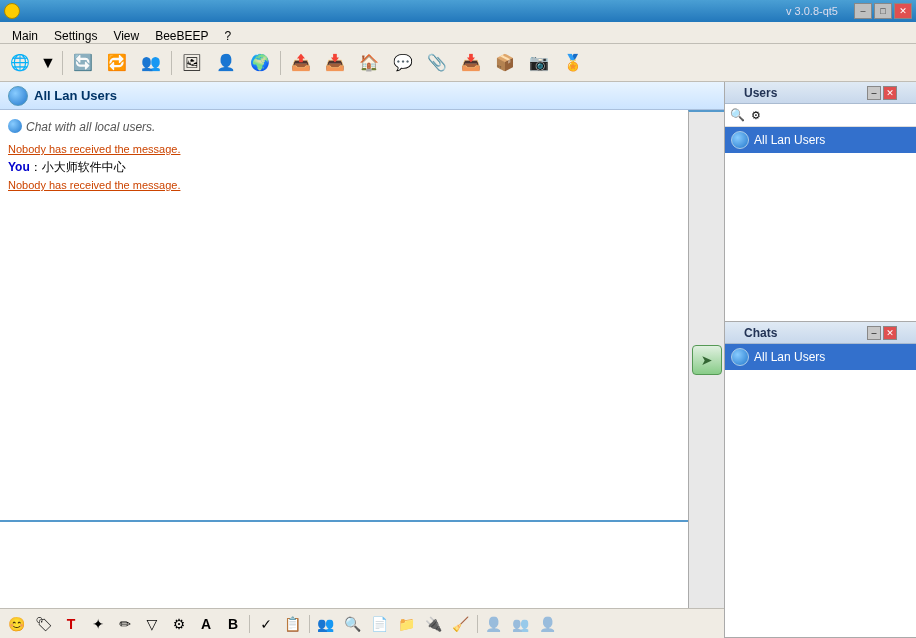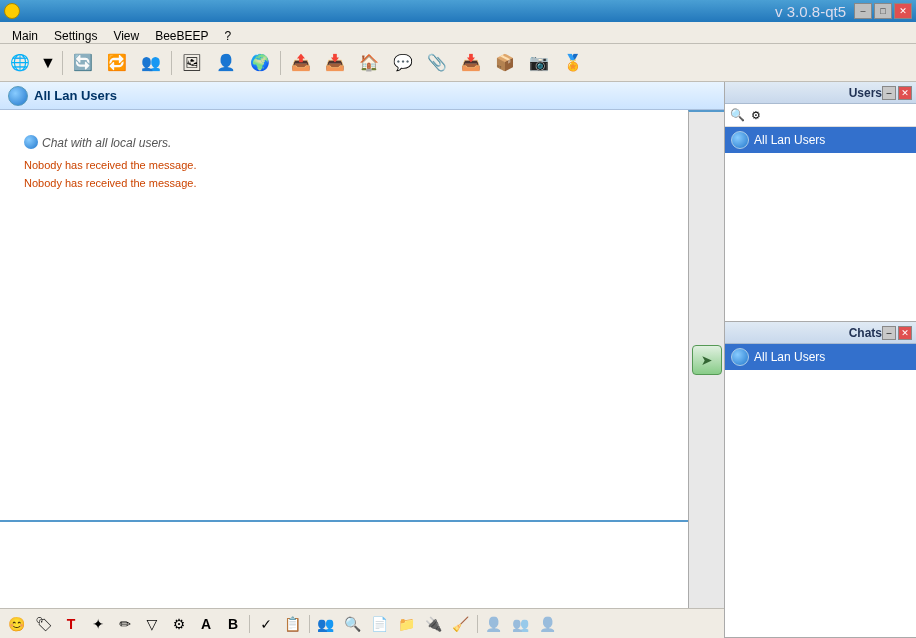--- a/index.html
+++ b/index.html
@@ -17,21 +17,21 @@
     }
     .title-bar-left { display: flex; align-items: center; gap: 4px; font-size: 12px; font-weight: bold; }
     .title-bar-icon { width: 16px; height: 16px; background: #ffcc00; border-radius: 50%; border: 1px solid #aa8800; }
     .title-bar-controls { display: flex; gap: 2px; }
     .title-bar-btn {
       width: 18px; height: 16px; background: #c0c0c0; border: 1px solid #888;
       cursor: pointer; font-size: 9px; display: flex; align-items: center; justify-content: center;
       color: #333;
     }
     .title-bar-btn.close { background: #e05050; color: white; }
-    .title-bar-version { font-size: 15px; color: #dde; }
+    .title-bar-version { font-size: 11px; color: #dde; margin-right: 8px; }
 
     
     .menu-bar {
       background: #f0ece4;
       height: 22px;
       display: flex;
       align-items: center;
       padding: 0 4px;
       border-bottom: 1px solid #c0bdb5;
     }
@@ -77,31 +77,31 @@
       display: flex;
       align-items: center;
       gap: 6px;
       height: 28px;
     }
     .chat-header-icon { width: 20px; height: 20px; background: radial-gradient(circle at 35% 35%, #88ccff, #2277cc); border-radius: 50%; border: 1px solid #5599bb; }
     .chat-header-title { font-weight: bold; font-size: 13px; color: #003366; }
 
     .chat-messages {
       flex: 1;
-      padding: 24px;
+      padding: 8px;
       background: white;
       overflow-y: auto;
       font-size: 12px;
       line-height: 1.5;
     }
     .chat-msg-system { display: flex; align-items: flex-start; gap: 4px; margin-bottom: 4px; }
     .chat-msg-icon { width: 14px; height: 14px; background: radial-gradient(circle at 35% 35%, #88ccff, #2277cc); border-radius: 50%; margin-top: 1px; flex-shrink: 0; }
     .chat-msg-text { color: #555; font-style: italic; }
     .chat-msg-you { color: #0000cc; font-weight: bold; }
-    .chat-msg-received { color: #cc4400; font-size: 11px; }
+    .chat-msg-received { color: #cc4400; font-size: 11px; text-decoration: underline; }
     .chat-input {
       width: 100%;
       height: 100%;
       border: none;
       outline: none;
       resize: none;
       font-family: inherit;
       font-size: 12px;
       background: white;
     }
@@ -139,22 +139,22 @@
       display: flex;
       flex-direction: column;
       border-bottom: 1px solid #aaa;
     }
     .panel-header {
       background: linear-gradient(to bottom, #e0eaf4, #c8d8ec);
       border-bottom: 1px solid #aabbd0;
       height: 22px;
       display: flex;
       align-items: center;
-      padding: 0 4px;
-      justify-content: flex-end;
+      padding: 0 19px;
+      justify-content: space-between;
     }
     .panel-title { font-weight: bold; font-size: 12px; color: #223355; }
     .panel-controls { display: flex; gap: 2px; }
     .panel-btn { width: 14px; height: 14px; background: #c8c8c8; border: 1px solid #888; cursor: pointer; font-size: 9px; display: flex; align-items: center; justify-content: center; }
     .panel-btn.close { background: #e05050; color: white; }
 
     .panel-search {
       display: flex;
       align-items: center;
       padding: 3px;
@@ -288,20 +288,23 @@
 
       <div style="flex:1; display:flex; flex-direction:column;">
 
         <div class="chat-messages">
           <div class="chat-msg-system">
             <div class="chat-msg-icon"></div>
             <span class="chat-msg-text">Chat with all local users.</span>
           </div>
           <div>
             <span class="chat-msg-received">Nobody has received the message.</span>
+          </div>
+          <div>
+            <span class="chat-msg-you">You</span><span>：小大师软件中心</span>
           </div>
           <div>
             <span class="chat-msg-received">Nobody has received the message.</span>
           </div>
         </div>
 
         <div class="chat-input-wrapper">
           <textarea class="chat-input" placeholder="" style=""></textarea>
         </div>
       </div>

